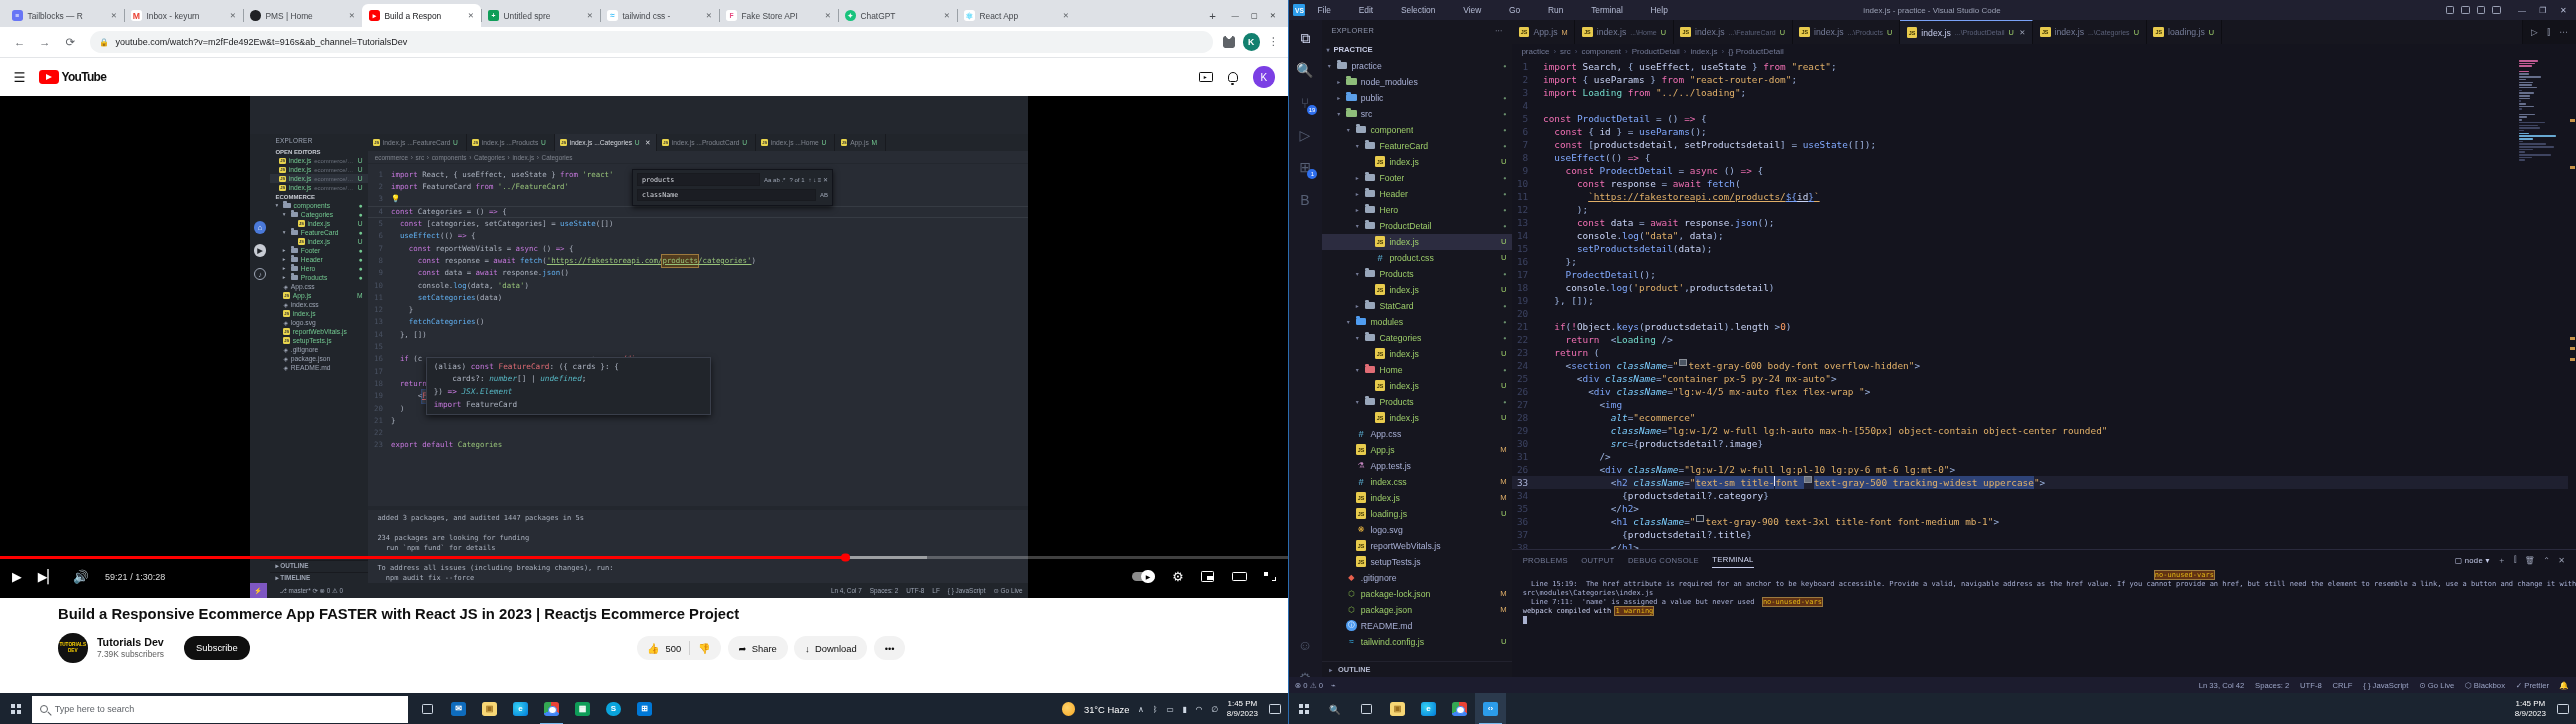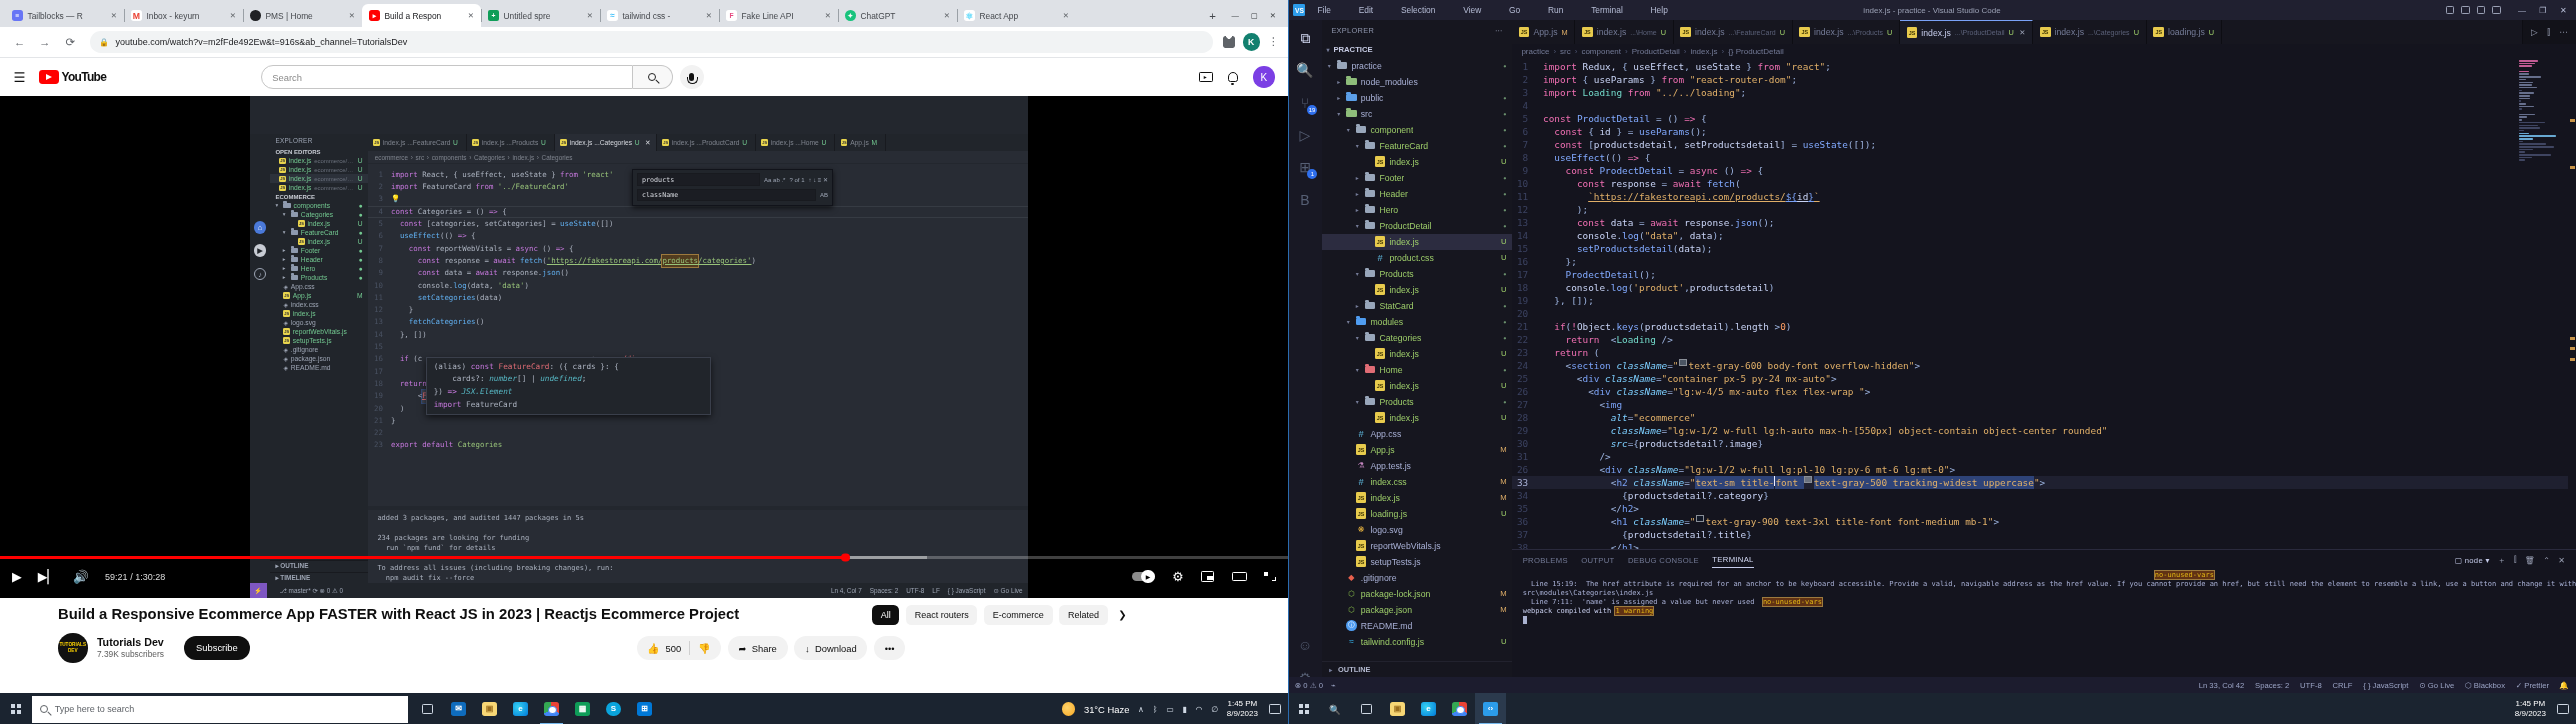--- a/index.html
+++ b/index.html
@@ -274,21 +274,21 @@
             <span class="btxt">Untitled spre</span>
             <span class="bx">✕</span>
           </div>
           <div class="btab">
             <span class="fav tailwind">≈</span>
             <span class="btxt">tailwind css -</span>
             <span class="bx">✕</span>
           </div>
           <div class="btab">
             <span class="fav fakestore">F</span>
-            <span class="btxt">Fake Line API</span>
+            <span class="btxt">Fake Store API</span>
             <span class="bx">✕</span>
           </div>
           <div class="btab">
             <span class="fav chatgpt">✦</span>
             <span class="btxt">ChatGPT</span>
             <span class="bx">✕</span>
           </div>
           <div class="btab">
             <span class="fav react">⚛</span>
             <span class="btxt">React App</span>
@@ -314,31 +314,20 @@
         <span class="puzzle"></span>
         <span class="avat">K</span>
         <span class="kebab">⋮</span>
       </div>
     </div>
     <div class="masthead">
       <span class="hamb">☰</span>
       <div class="ytlogo">
         <span class="ytmark"></span>
         <span class="ytword">YouTube</span>
-      </div>
-      <div class="ytsearch">
-        <div class="ytsi">
-            <span class="ph">Search</span>
-          </div>
-        <div class="ytsb">
-            <span class="mag"></span>
-          </div>
-        <div class="ytmic">
-            <span class="micg"></span>
-          </div>
       </div>
       <div class="ytright">
         <span class="cast"></span>
         <span class="bell"></span>
         <span class="kav">K</span>
       </div>
     </div>
 
     <div class="player">
       <div class="vid">
@@ -653,27 +642,20 @@
             <span>➦</span>
             <span>Share</span>
           </span>
         <span class="pill">
             <span>↓</span>
             <span>Download</span>
           </span>
         <span class="pill">•••</span>
       </div>
       <div class="rail">
-        <div class="chips" id="chips">
-            <span class="chip on">All</span>
-            <span class="chip">React routers</span>
-            <span class="chip">E-commerce</span>
-            <span class="chip">Related</span>
-            <span class="chev">❯</span>
-          </div>
       </div>
     </div>
 
     <div class="tbar" id="tbarL">
         <span class="tstart">
           <span class="wlogo">
             <span></span>
             <span></span>
             <span></span>
             <span></span>
@@ -1058,21 +1040,21 @@
               <span class="ci">›</span>
               <span>component</span>
               <span class="ci">›</span>
               <span>ProductDetail</span>
               <span class="ci">›</span>
               <span>index.js</span>
               <span class="ci">›</span>
               <span>{} ProductDetail</span>
             </div>
           <div id="code">
-              <div class="cl"><span class="ln">1</span><span class="tok k2">import</span><span class="tok v2"> Redux, </span><span class="tok o2">{ </span><span class="tok v2">useEffect</span><span class="tok o2">, </span><span class="tok v2">useState</span><span class="tok o2"> } </span><span class="tok k2">from</span><span class="tok s2"> "react"</span><span class="tok o2">;</span></div>
+              <div class="cl"><span class="ln">1</span><span class="tok k2">import</span><span class="tok v2"> Search, </span><span class="tok o2">{ </span><span class="tok v2">useEffect</span><span class="tok o2">, </span><span class="tok v2">useState</span><span class="tok o2"> } </span><span class="tok k2">from</span><span class="tok s2"> "react"</span><span class="tok o2">;</span></div>
               <div class="cl"><span class="ln">2</span><span class="tok k2">import</span><span class="tok o2"> { </span><span class="tok v2">useParams</span><span class="tok o2"> } </span><span class="tok k2">from</span><span class="tok s2"> "react-router-dom"</span><span class="tok o2">;</span></div>
               <div class="cl"><span class="ln">3</span><span class="tok k2">import</span><span class="tok c3"> Loading </span><span class="tok k2">from</span><span class="tok s2"> "../../loading"</span><span class="tok o2">;</span></div>
               <div class="cl"><span class="ln">4</span></div>
               <div class="cl"><span class="ln">5</span><span class="tok k2">const</span><span class="tok f2"> ProductDetail</span><span class="tok o2"> = () </span><span class="tok k2">=&gt;</span><span class="tok o2"> {</span></div>
               <div class="cl"><span class="ln">6</span><span class="tok v2">  </span><span class="tok k2">const</span><span class="tok o2"> { </span><span class="tok v2">id</span><span class="tok o2"> } = </span><span class="tok f2">useParams</span><span class="tok o2">();</span></div>
               <div class="cl"><span class="ln">7</span><span class="tok v2">  </span><span class="tok k2">const</span><span class="tok o2"> [</span><span class="tok v2">productsdetail</span><span class="tok o2">, </span><span class="tok v2">setProductsdetail</span><span class="tok o2">] = </span><span class="tok f2">useState</span><span class="tok o2">([]);</span></div>
               <div class="cl"><span class="ln">8</span><span class="tok v2">  </span><span class="tok f2">useEffect</span><span class="tok o2">(() </span><span class="tok k2">=&gt;</span><span class="tok o2"> {</span></div>
               <div class="cl"><span class="ln">9</span><span class="tok v2">    </span><span class="tok k2">const</span><span class="tok f2"> ProdectDetail</span><span class="tok o2"> = </span><span class="tok k2">async</span><span class="tok o2"> () </span><span class="tok k2">=&gt;</span><span class="tok o2"> {</span></div>
               <div class="cl"><span class="ln">10</span><span class="tok v2">      </span><span class="tok k2">const</span><span class="tok v2"> response</span><span class="tok o2"> = </span><span class="tok k2">await</span><span class="tok f2"> fetch</span><span class="tok o2">(</span></div>
               <div class="cl"><span class="ln">11</span><span class="tok v2">        </span><span class="tok s2 u">`https://fakestoreapi.com/products/</span><span class="tok t2 u">${</span><span class="tok v2 u">id</span><span class="tok t2 u">}</span><span class="tok s2 u">`</span></div>

